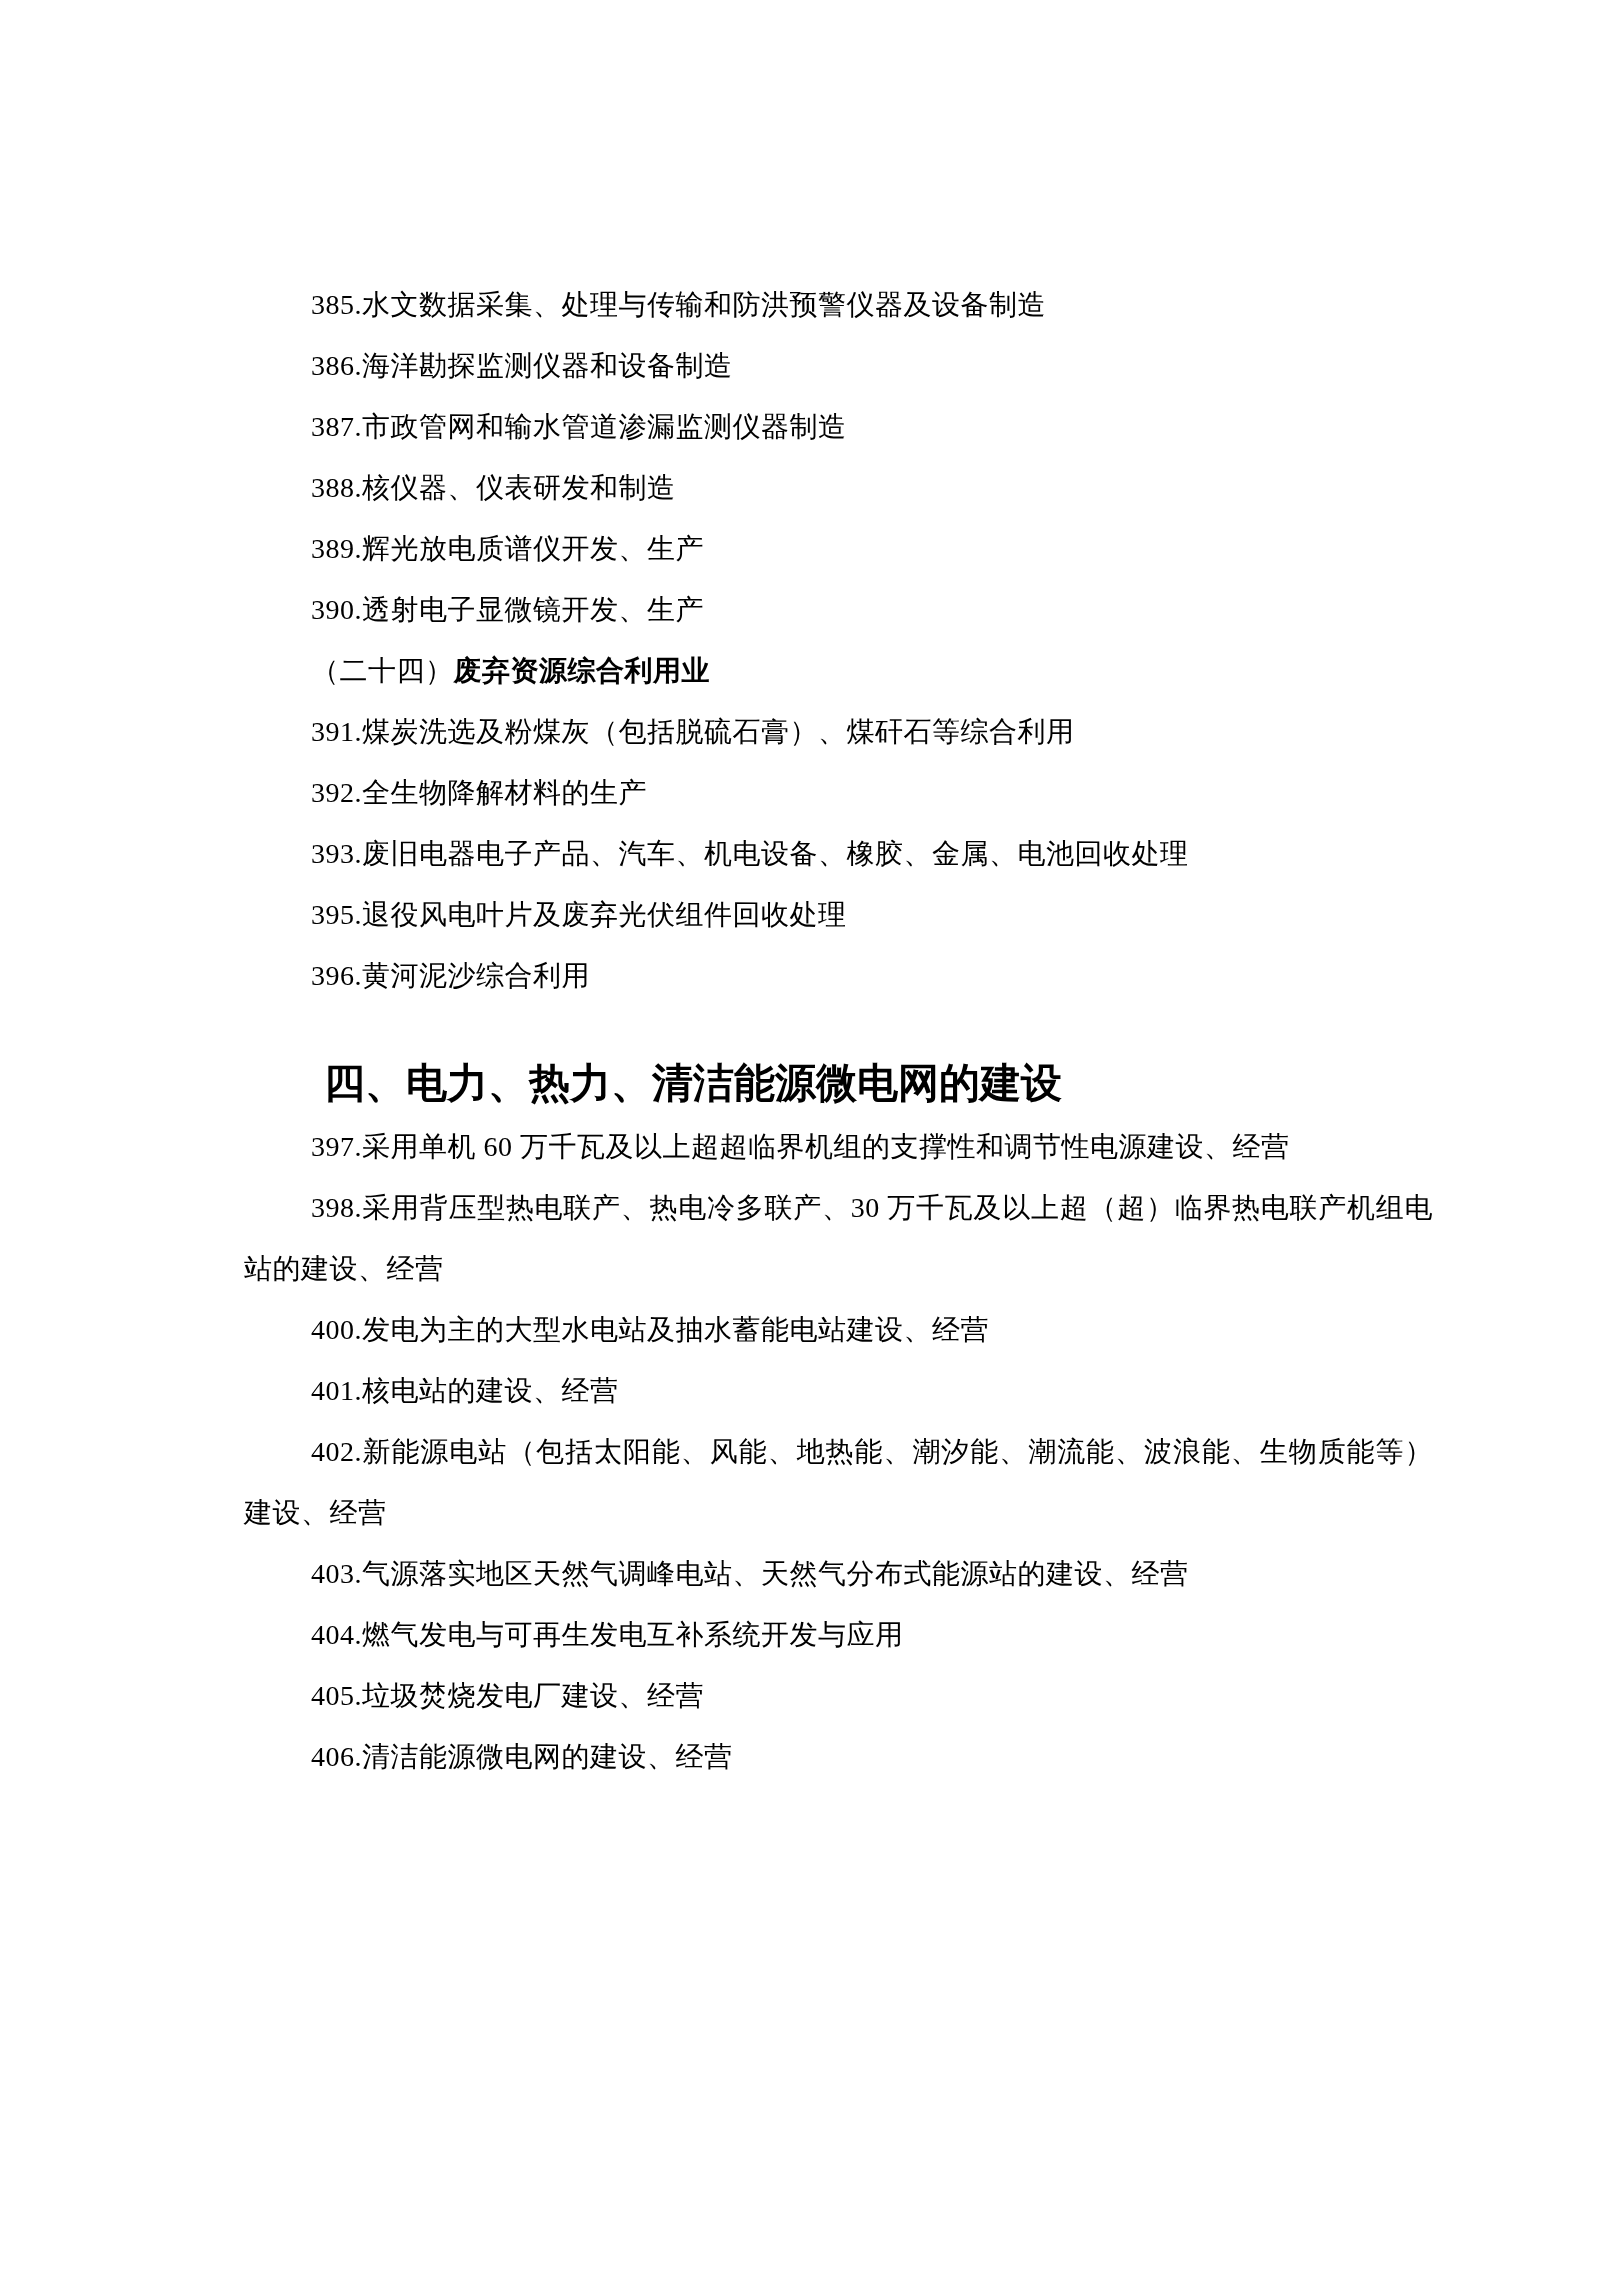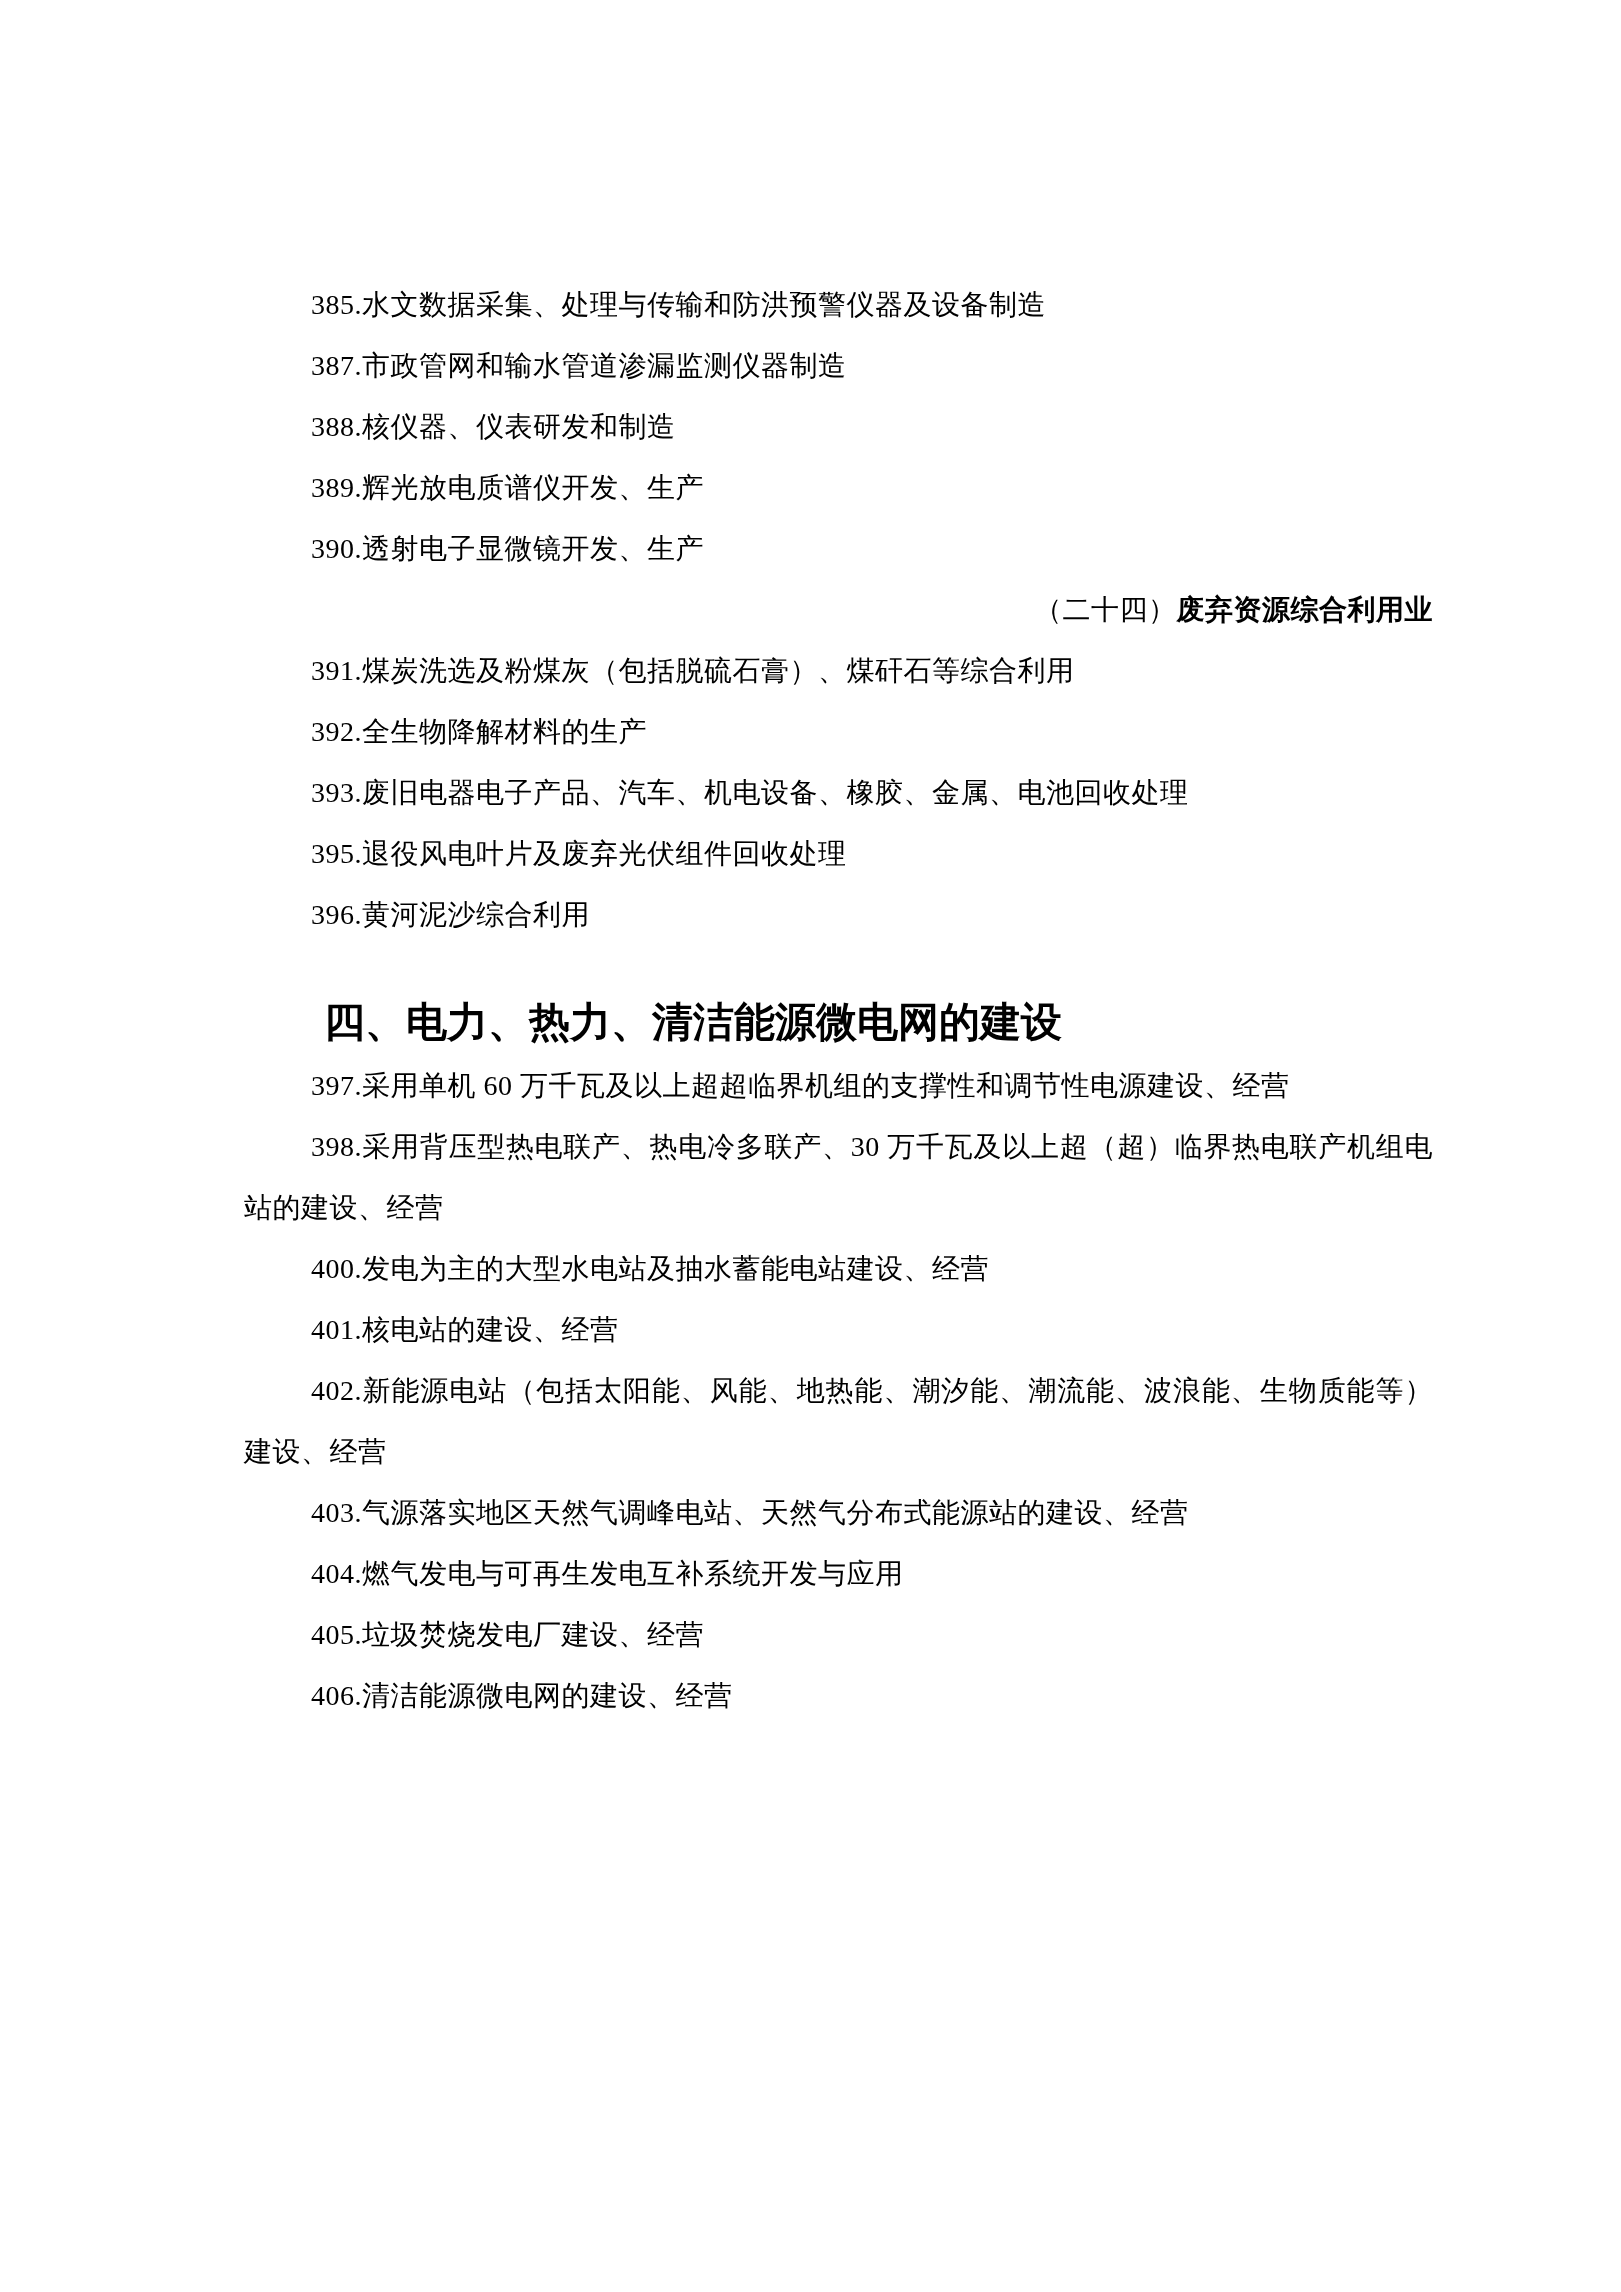--- a/index.html
+++ b/index.html
@@ -30,21 +30,20 @@
     text-indent: 67px;
     text-align: justify;
     letter-spacing: 0.5px;
   }
   p.subsection {
     margin: 0;
     font-size: 28px;
     line-height: 61px;
     text-indent: 67px;
     letter-spacing: 0.5px;
-    text-align: right;
   }
   p.subsection .subsection-title {
     font-weight: bold;
   }
   h1.section-title {
     margin: 45px 0 0 0;
     font-size: 41px;
     line-height: 65px;
     text-indent: 80px;
     font-weight: bold;
@@ -53,20 +52,21 @@
     white-space: nowrap;
   }
 </style>
 </head>
 <body>
 
 <div class="page">
   <div class="content">
 
     <p class="item">385.水文数据采集、处理与传输和防洪预警仪器及设备制造</p>
+    <p class="item">386.海洋勘探监测仪器和设备制造</p>
     <p class="item">387.市政管网和输水管道渗漏监测仪器制造</p>
     <p class="item">388.核仪器、仪表研发和制造</p>
     <p class="item">389.辉光放电质谱仪开发、生产</p>
     <p class="item">390.透射电子显微镜开发、生产</p>
 
     <p class="subsection"><span class="subsection-prefix">（二十四）</span><span class="subsection-title">废弃资源综合利用业</span></p>
 
     <p class="item">391.煤炭洗选及粉煤灰（包括脱硫石膏）、煤矸石等综合利用</p>
     <p class="item">392.全生物降解材料的生产</p>
     <p class="item">393.废旧电器电子产品、汽车、机电设备、橡胶、金属、电池回收处理</p>

